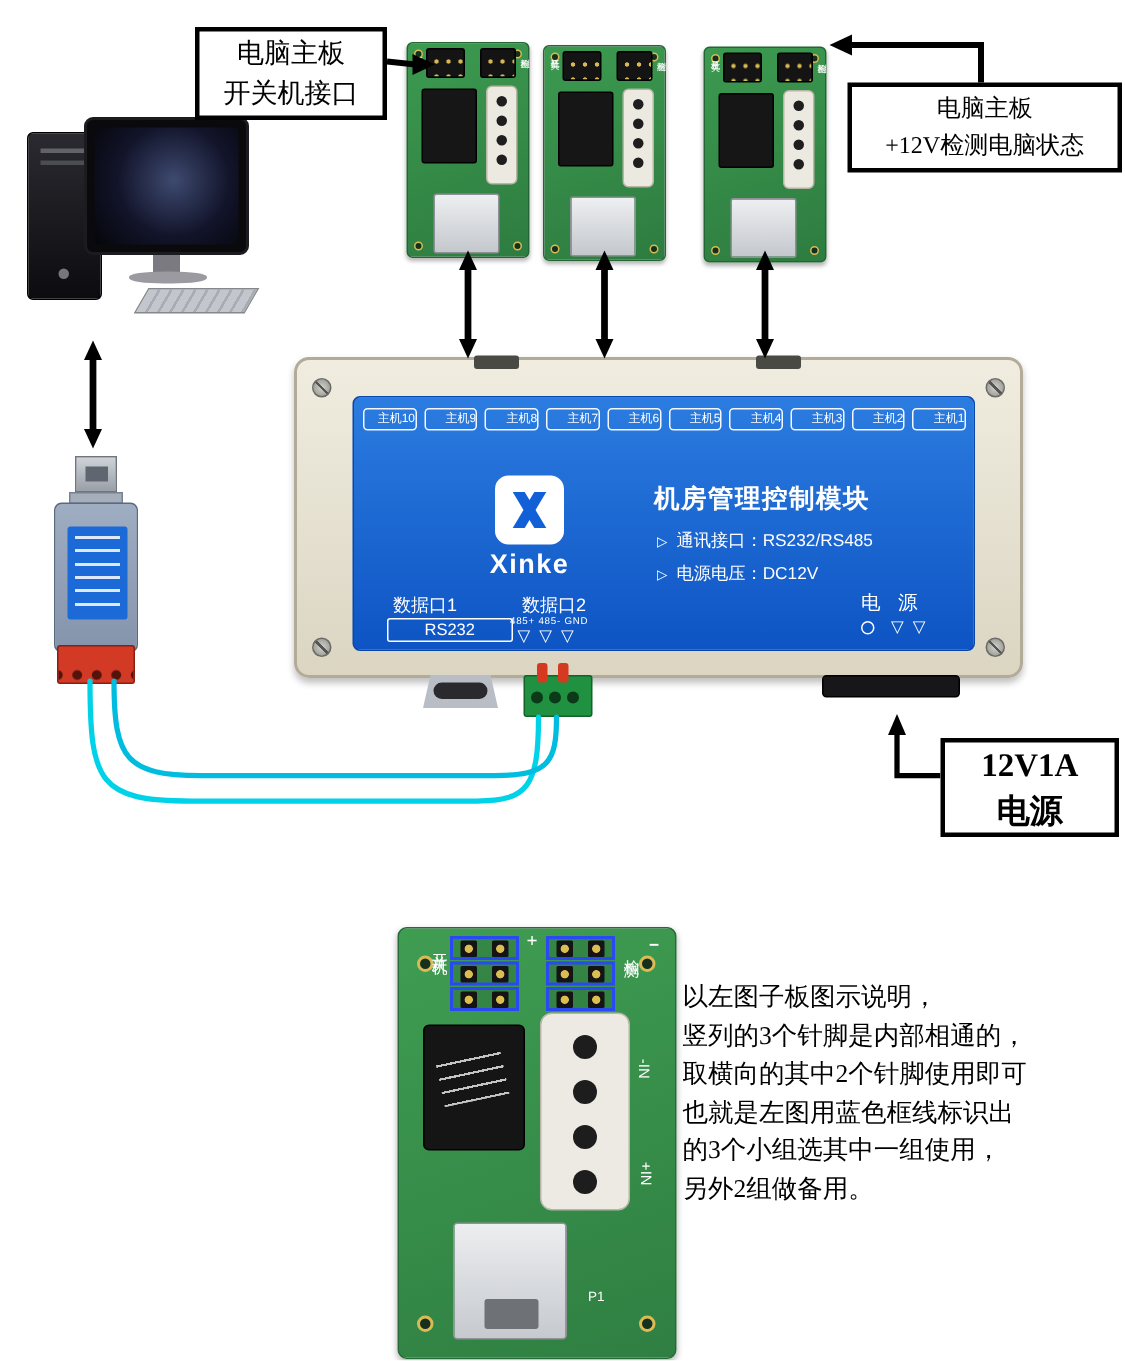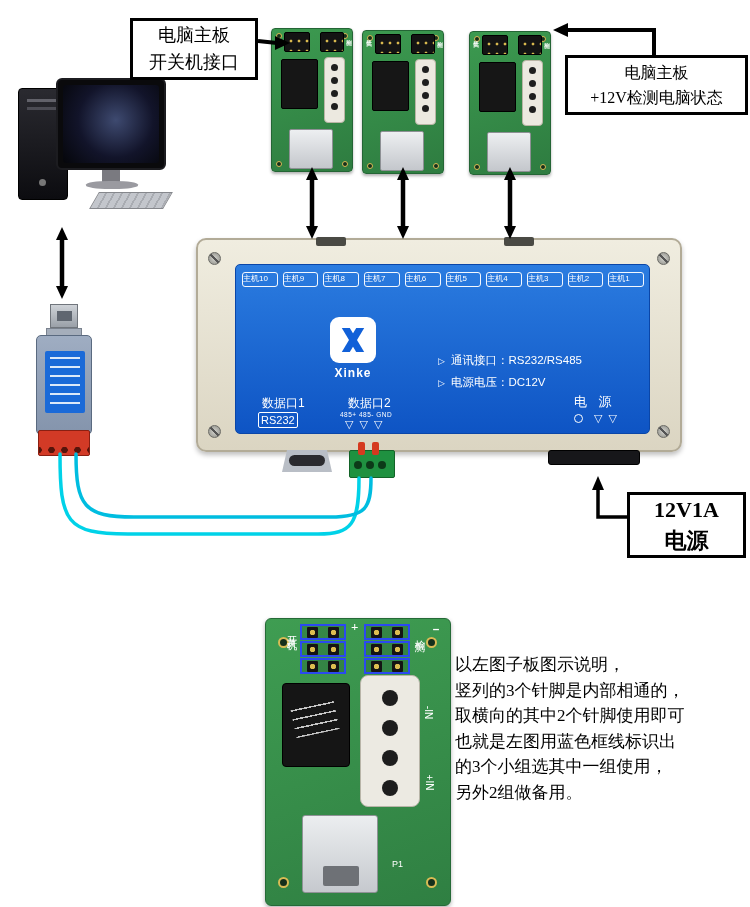--- a/index.html
+++ b/index.html
@@ -36,29 +36,29 @@
           background:linear-gradient(180deg,#f0ede0,#dbd5c2);border:2px solid #b2ab97;border-radius:10px;
           box-shadow:0 3px 5px rgba(0,0,0,.25)}
   .screw{position:absolute;width:13px;height:13px;border-radius:50%;border:1px solid #6b6b66;
          background:linear-gradient(45deg,transparent 44%,#555 44%,#555 56%,transparent 56%),radial-gradient(circle,#d2d2cd,#8f8f88)}
   .mod-tab{position:absolute;width:30px;height:9px;background:#4a4a44;border-radius:2px;top:-3px}
   .panel{position:absolute;left:37px;top:24px;width:415px;height:170px;border-radius:5px;
          background:linear-gradient(180deg,#2b7ce0,#0e54c4);border:1px solid #0a46a8;color:#fff;
          font-family:"Liberation Sans",sans-serif}
   .port-row{position:absolute;left:6px;top:7px;width:402px;height:15px;display:flex;gap:5px}
   .port-pill{flex:1;border:1px solid rgba(255,255,255,.95);border-radius:3px;font-size:8px;line-height:12px;
-             text-align:left;color:#fff;overflow:hidden}
+             text-align:right;color:#fff;overflow:hidden}
   .logo-box{position:absolute;left:94px;top:52px;width:46px;height:46px;background:#fff;border-radius:9px;
             display:flex;align-items:center;justify-content:center}
-  .brand{position:absolute;left:88px;top:101px;width:58px;text-align:center;font-size:12px;font-weight:bold;letter-spacing:1px}
+  .brand{position:absolute;left:88px;top:101px;width:58px;text-align:center;font-size:18px;font-weight:bold;letter-spacing:1px}
   .mod-name{position:absolute;left:200px;top:56px;font-size:17px;font-weight:bold;letter-spacing:1px}
   .spec{position:absolute;left:202px;display:flex;align-items:center;gap:6px;font-size:11.5px}
   .spec .b{font-size:9px}
   .dp-label{position:absolute;font-size:12px}
-  .dp-box{position:absolute;border:1.5px solid #fff;border-radius:2px;font-size:11px;padding:0 2px;line-height:14px}
+  .dp-box{position:absolute;border:1.5px solid #fff;border-radius:2px;font-size:11px;padding:0 24px;line-height:14px}
   .dp-sub{position:absolute;font-size:6.5px;letter-spacing:.5px}
   .tri-row{position:absolute;display:flex;gap:6px;font-size:11px;line-height:11px}
   .pwr-circle{display:inline-block;width:9px;height:9px;border:1.5px solid #fff;border-radius:50%;margin-right:5px;position:relative;top:1px}
 
   
   .db9{position:absolute;left:282px;top:450px;width:50px;height:22px;background:#b9bec6;z-index:4;
        clip-path:polygon(10% 0,90% 0,100% 100%,0 100%)}
   .db9-slot{position:absolute;left:7px;top:5px;width:36px;height:11px;background:#2a2a2e;border-radius:6px}
   .gterm{position:absolute;left:349px;top:450px;width:46px;height:28px;background:#1f9140;border:1px solid #136328;border-radius:2px;z-index:4}
   .gterm i{display:inline-block;width:8px;height:8px;background:#0c3a18;border-radius:50%;margin:10px 0 0 4px}
@@ -209,20 +209,21 @@
       </div>
 
       <div class="logo-box">
         <svg width="32" height="32" viewBox="0 0 40 40">
           <polygon points="6,5 16,5 34,35 24,35" fill="#1160d8"></polygon>
           <polygon points="34,5 24,5 6,35 16,35" fill="#1160d8"></polygon>
         </svg>
       </div>
       <div class="brand">Xinke</div>
 
+      <div class="mod-name">机房管理控制模块</div>
       <div class="spec" style="top:88px">
         <span class="b">▷</span>
         <span>通讯接口：RS232/RS485</span>
       </div>
       <div class="spec" style="top:110px">
         <span class="b">▷</span>
         <span>电源电压：DC12V</span>
       </div>
 
       <div class="dp-label" style="left:26px;top:130px">数据口1</div>

